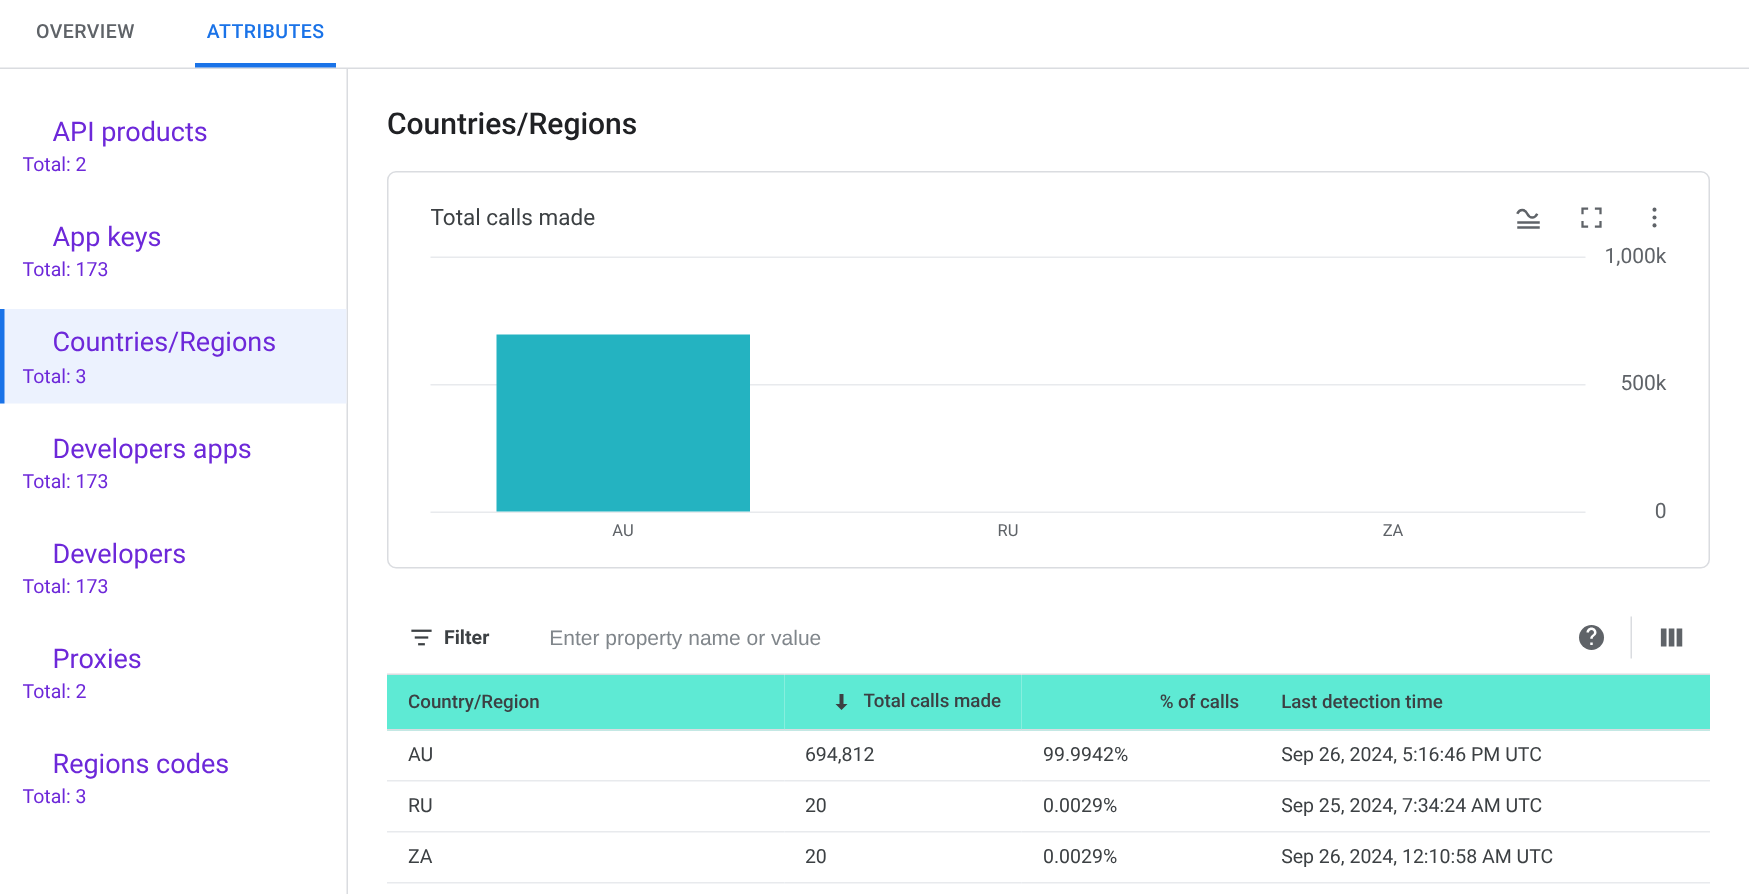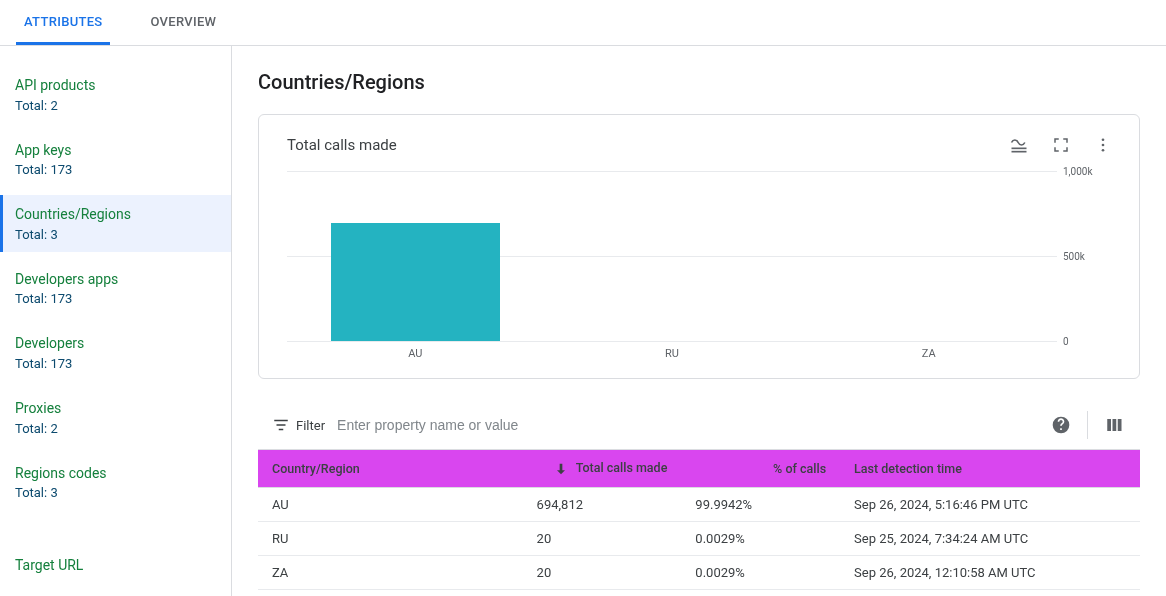--- a/index.html
+++ b/index.html
@@ -6,65 +6,65 @@
     body { font-family: -apple-system, BlinkMacSystemFont, "Segoe UI", Roboto, "Helvetica Neue", Arial, sans-serif; color: #202124; background: #fff; font-size: 13px; }
     
     .tabs { display: flex; border-bottom: 1px solid #dadce0; padding-left: 16px; }
     .tab { padding: 14px 8px 13px; font-size: 13px; font-weight: 500; letter-spacing: 0.3px; color: #5f6368; margin-right: 32px; cursor: pointer; border-bottom: 3px solid transparent; }
     .tab.active { color: #1a73e8; border-bottom: 3px solid #1a73e8; }
     
     .body-row { display: flex; }
     .sidebar { width: 232px; border-right: 1px solid #dadce0; padding-top: 20px; flex-shrink: 0; min-height: 560px; }
     .side-item { padding: 10px 12px 10px 12px; cursor: pointer; border-left: 3px solid transparent; margin-bottom: 8px; }
     .side-item.selected { background: #ecf2fe; border-left: 3px solid #1a73e8; }
-    .side-title { font-size: 14px; color: #15803d; line-height: 1.4; }
-    .side-sub { font-size: 13px; color: #0c4a6e; margin-top: 2px; }
+    .side-title { font-size: 18px; color: #6d28d9; line-height: 1.4; margin-left: 20px; }
+    .side-sub { font-size: 13px; color: #6d28d9; margin-top: 2px; }
     
     .main { flex: 1; padding: 24px 26px 24px 26px; }
     .page-title { font-size: 20px; font-weight: 500; margin-bottom: 20px; }
     
     .card { border: 1px solid #dadce0; border-radius: 6px; padding-top: 18px; padding-bottom: 18px; background: #fff; margin-bottom: 24px; }
     .card-head { display: flex; align-items: center; justify-content: space-between; padding: 0 24px 0 28px; margin-bottom: 14px; }
     .card-title { font-size: 15px; color: #3c4043; }
     .card-actions { display: flex; gap: 18px; align-items: center; }
     .icon-btn { width: 24px; height: 24px; display: flex; align-items: center; justify-content: center; color: #5f6368; cursor: pointer; }
     
     .chart-wrap { position: relative; padding: 0 28px 0 28px; }
     .plot { position: relative; height: 170px; margin-right: 54px; }
     .gridline { position: absolute; left: 0; right: 0; border-top: 1px solid #e8eaed; }
-    .yaxis-label { position: absolute; right: -54px; transform: translateY(-50%); font-size: 10px; color: #5f6368; width: 48px; text-align: left; }
+    .yaxis-label { position: absolute; right: -54px; transform: translateY(-50%); font-size: 14px; color: #5f6368; width: 48px; text-align: right; }
     .bars { position: absolute; inset: 0; display: flex; align-items: flex-end; }
     .bar-slot { flex: 1; display: flex; justify-content: center; align-items: flex-end; height: 100%; position: relative; }
     .bar { width: 66%; background: #24b3c1; }
     .xaxis { display: flex; margin-right: 54px; margin-top: 6px; }
     .x-label { flex: 1; text-align: center; font-size: 11px; color: #5f6368; }
     
     .table-card { margin-top: 18px; }
     .filter-row { display: flex; align-items: center; padding: 8px 14px 10px 14px; }
-    .filter-lead { display: flex; align-items: center; gap: 6px; font-size: 13px; font-weight: 400; color: #3c4043; margin-right: 12px; }
-    .filter-input { flex: 1; border: none; outline: none; font-size: 14px; color: #701a75; background: transparent; }
+    .filter-lead { display: flex; align-items: center; gap: 6px; font-size: 13px; font-weight: 700; color: #3c4043; margin-right: 12px; }
+    .filter-input { flex: 1; border: none; outline: none; font-size: 14px; color: #701a75; background: transparent; margin-left: 28px; }
     .filter-input::placeholder { color: #80868b; }
     .filter-right { display: flex; align-items: center; gap: 0; }
     .divider { width: 1px; height: 28px; background: #dadce0; margin: 0 14px; }
     
     .data-table { width: 100%; border-collapse: collapse; }
-    .data-table th { background: #d946ef; text-align: left; font-size: 12.5px; font-weight: 500; color: #3c4043; padding: 10px 14px; border-top: 1px solid #dadce0; border-bottom: 1px solid #dadce0; margin-left: 24px; }
+    .data-table th { background: #5eead4; text-align: left; font-size: 12.5px; font-weight: 500; color: #3c4043; padding: 10px 14px; border-top: 1px solid #dadce0; border-bottom: 1px solid #dadce0; margin-left: 24px; }
     .data-table th.right { text-align: right; }
     .data-table td { font-size: 13px; padding: 9px 14px; border-bottom: 1px solid #e8eaed; color: #3c4043; }
     .data-table td.right { text-align: left; }
     .sort-ind { display: inline-flex; align-items: center; vertical-align: middle; margin-right: 4px; }
     
     svg { display: block; }
   </style>
 </head>
 <body>
 
 <div class="tabs">
+  <div class="tab">OVERVIEW</div>
   <div class="tab active">ATTRIBUTES</div>
-  <div class="tab">OVERVIEW</div>
 </div>
 
 <div class="body-row">
   <div class="sidebar">
 
   <div class="side-item">
         <div class="side-title">API products</div>
         <div class="side-sub">Total: 2</div>
       </div>
       <div class="side-item">

